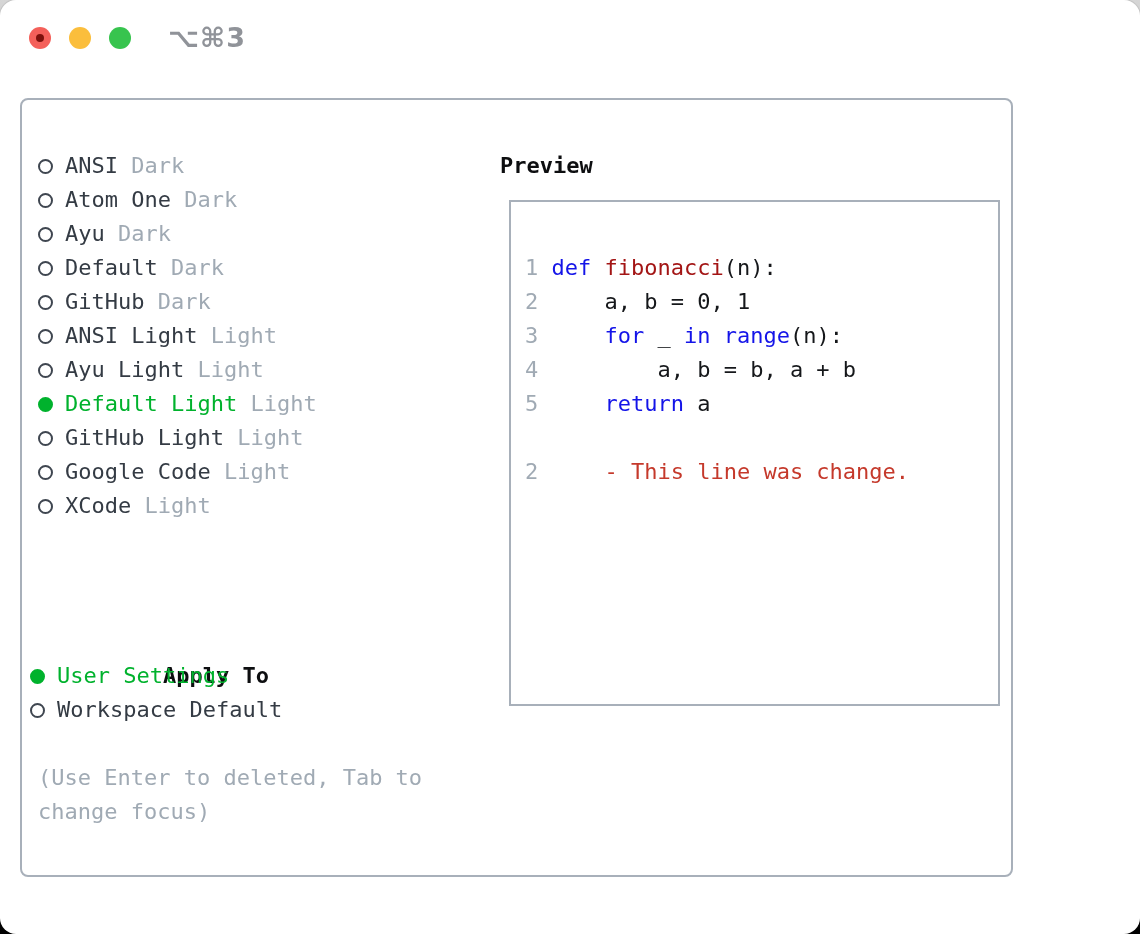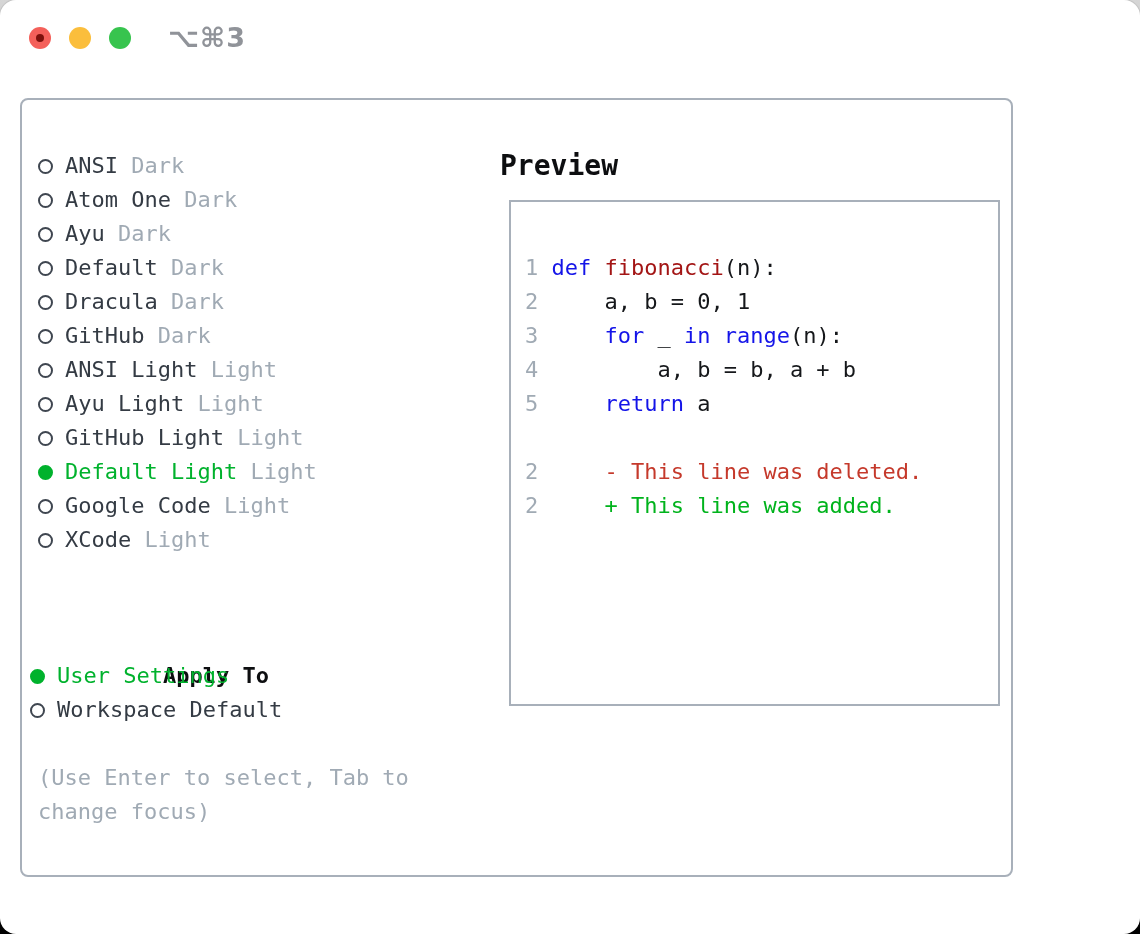--- a/index.html
+++ b/index.html
@@ -75,21 +75,21 @@
   .hint {
     position: absolute; left: 16px; top: 661px;
     width: 420px;
     font-size: 22px; line-height: 34px;
     color: var(--muted-gray);
   }
   
   .preview-label {
     position: absolute; left: 478px; top: 49px;
     height: 34px; line-height: 34px;
-    font-size: 28px; font-weight: bold;
+    font-size: 22px; font-weight: bold;
     color: var(--header-black);
   }
   .preview-box {
     position: absolute; left: 487px; top: 100px;
     width: 473px; height: 404px;
     border: 2px solid var(--border-gray);
     background: #ffffff;
     padding: 49px 0 49px 14px;
     box-sizing: content-box;
     overflow: hidden;
@@ -123,49 +123,47 @@
   </div>
 
   <div class="main-box">
 
     <div class="theme-list">
       <div id="theme-items">
           <div class="row"><span class="marker"><span class="radio"></span></span><span class="label">ANSI</span><span class="variant"> Dark</span></div>
           <div class="row"><span class="marker"><span class="radio"></span></span><span class="label">Atom One</span><span class="variant"> Dark</span></div>
           <div class="row"><span class="marker"><span class="radio"></span></span><span class="label">Ayu</span><span class="variant"> Dark</span></div>
           <div class="row"><span class="marker"><span class="radio"></span></span><span class="label">Default</span><span class="variant"> Dark</span></div>
-          <div class="row"><span class="marker"><span class="radio"></span></span><span class="label">Dracula</span><span class="variant"> Dark</span></div>
           <div class="row"><span class="marker"><span class="radio"></span></span><span class="label">GitHub</span><span class="variant"> Dark</span></div>
           <div class="row"><span class="marker"><span class="radio"></span></span><span class="label">ANSI Light</span><span class="variant"> Light</span></div>
           <div class="row"><span class="marker"><span class="radio"></span></span><span class="label">Ayu Light</span><span class="variant"> Light</span></div>
+          <div class="row"><span class="marker"><span class="radio selected"></span></span><span class="label selected-text">Default Light</span><span class="variant"> Light</span></div>
           <div class="row"><span class="marker"><span class="radio"></span></span><span class="label">GitHub Light</span><span class="variant"> Light</span></div>
-          <div class="row"><span class="marker"><span class="radio selected"></span></span><span class="label selected-text">Default Light</span><span class="variant"> Light</span></div>
           <div class="row"><span class="marker"><span class="radio"></span></span><span class="label">Google Code</span><span class="variant"> Light</span></div>
           <div class="row"><span class="marker"><span class="radio"></span></span><span class="label">XCode</span><span class="variant"> Light</span></div>
         </div>
     </div>
 
     <div class="apply-list">
       <div class="row">
         <span class="marker"></span><span class="section-title">Apply To</span>
       </div>
       <div id="apply-items">
           <div class="row"><span class="marker"><span class="radio selected"></span></span><span class="label selected-text">User Settings</span></div>
           <div class="row"><span class="marker"><span class="radio"></span></span><span class="label">Workspace Default</span></div>
         </div>
     </div>
 
-    <div class="hint">(Use Enter to select, Tab to change focus)</div>
+    <div class="hint">(Use Enter to deleted, Tab to change focus)</div>
 
     <div class="preview-label">Preview</div>
     <div class="preview-box" id="preview-box">
         <div class="code-line"><span class="ln">1</span><span class="seg kw">def</span><span class="seg"> </span><span class="seg fn">fibonacci</span><span class="seg">(n):</span></div>
         <div class="code-line"><span class="ln">2</span><span class="seg">    a, b = 0, 1</span></div>
         <div class="code-line"><span class="ln">3</span><span class="seg">    </span><span class="seg kw">for</span><span class="seg"> _ </span><span class="seg kw">in</span><span class="seg"> </span><span class="seg kw">range</span><span class="seg">(n):</span></div>
         <div class="code-line"><span class="ln">4</span><span class="seg">        a, b = b, a + b</span></div>
         <div class="code-line"><span class="ln">5</span><span class="seg">    </span><span class="seg kw">return</span><span class="seg"> a</span></div>
         <div class="code-line"><span class="ln"></span></div>
-        <div class="code-line"><span class="ln">2</span><span class="seg del">    - This line was deleted.</span></div>
-        <div class="code-line"><span class="ln">2</span><span class="seg add">    + This line was added.</span></div>
+        <div class="code-line"><span class="ln">2</span><span class="seg del">    - This line was change.</span></div>
       </div>
 
   </div>
 </div>
 
 </body></html>

